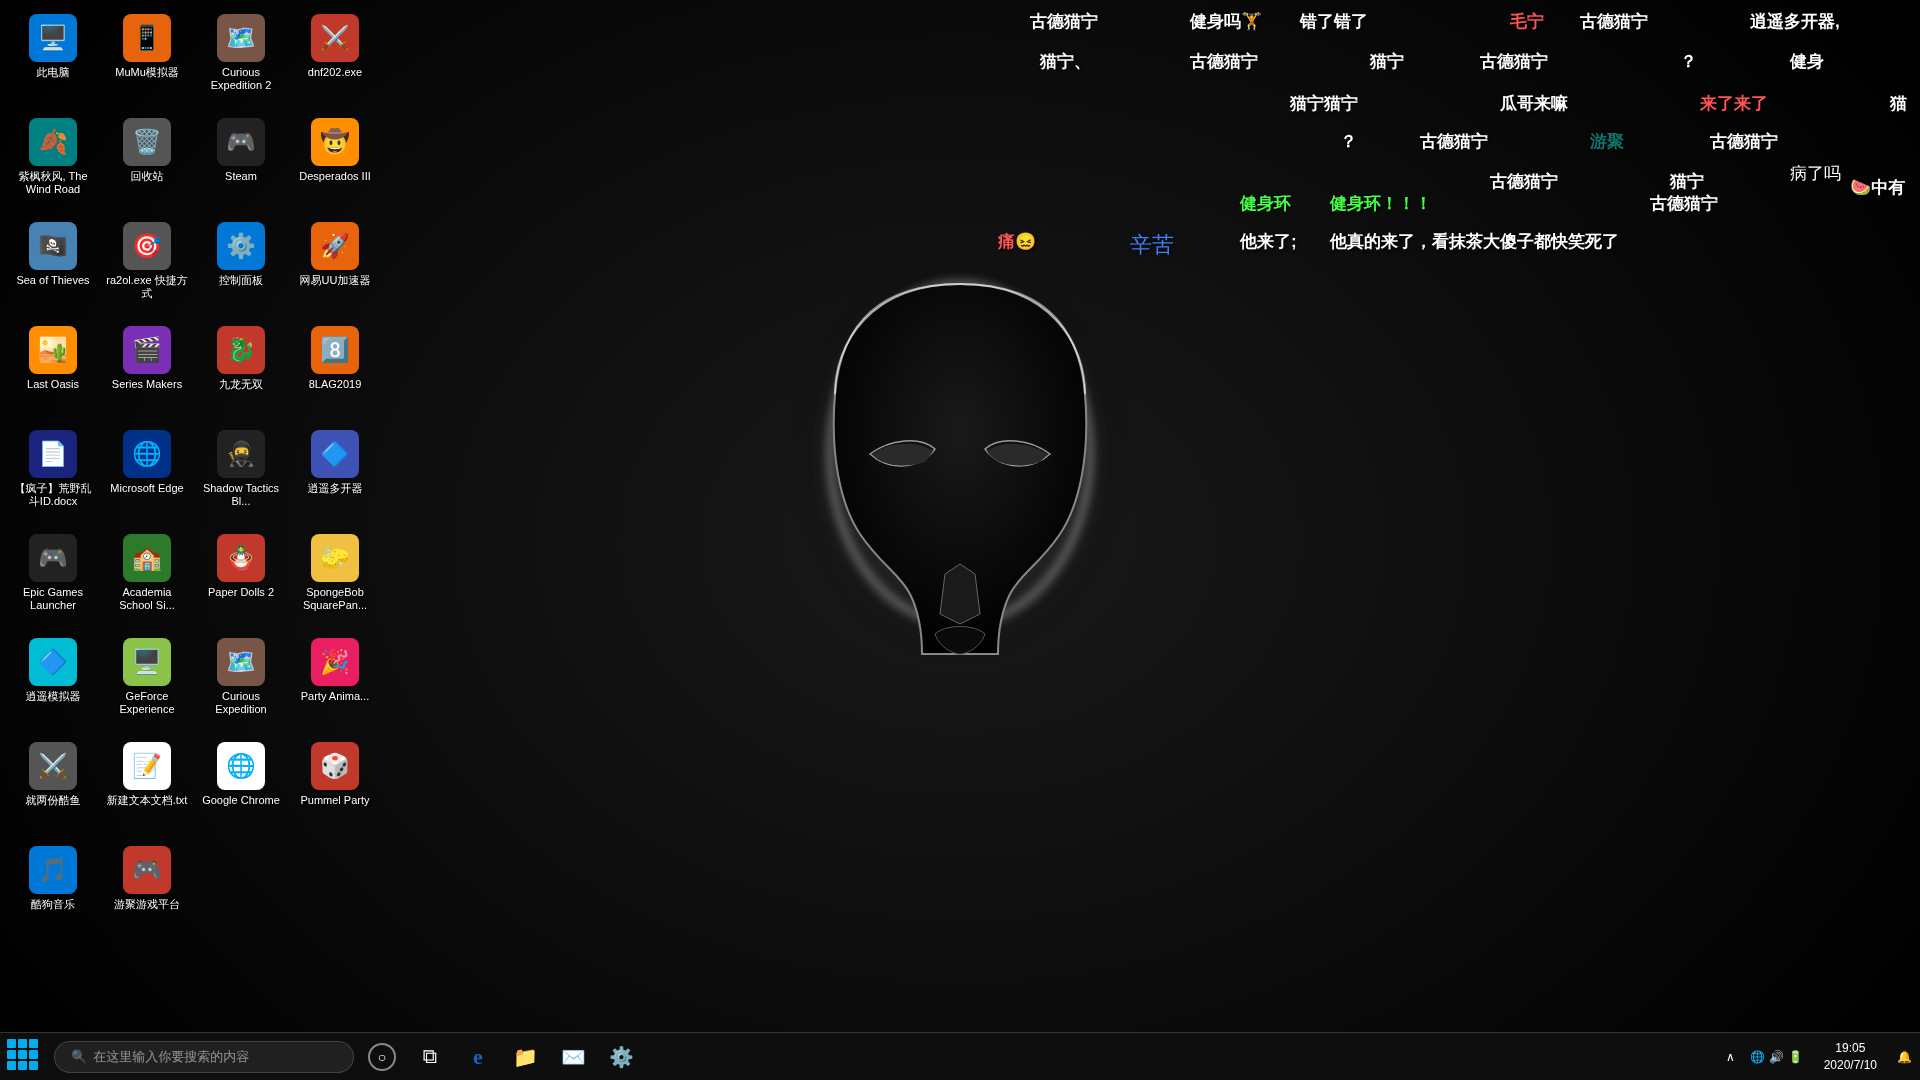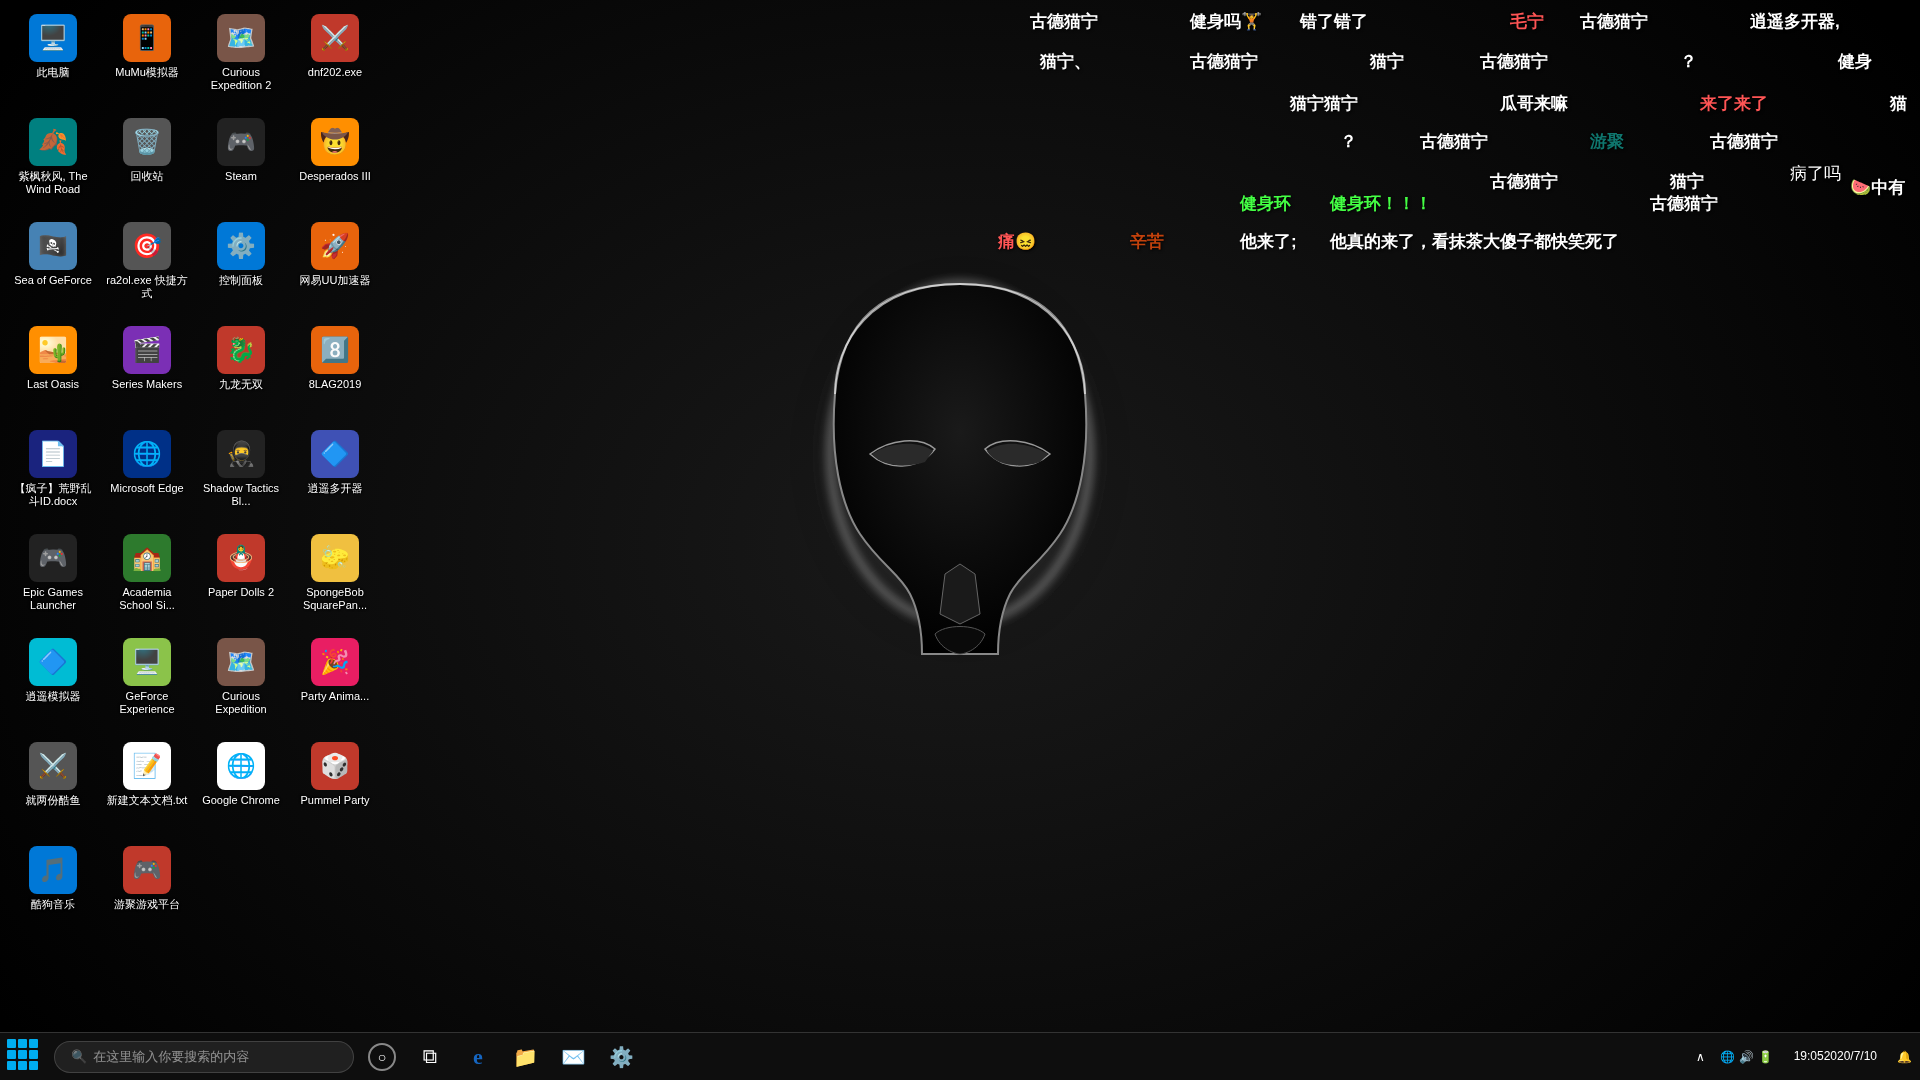--- a/index.html
+++ b/index.html
@@ -160,21 +160,21 @@
       align-items: center;
       padding: 0 8px;
       height: 48px;
       cursor: pointer;
       font-size: 12px;
       color: #fff;
     }
 
     #clock {
       display: flex;
-      flex-direction: row;
+      flex-direction: column;
       align-items: center;
       justify-content: center;
       padding: 16px 12px;
       height: 48px;
       cursor: pointer;
       font-size: 12px;
       color: #fff;
       line-height: 1.4;
     }
 
@@ -268,38 +268,38 @@
     <div class="chat-msg" style="left: 760px; top: 10px; color: rgb(255, 255, 255); font-size: 17px; font-weight: bold; text-shadow: rgb(0, 0, 0) 1px 1px 3px;">健身吗🏋</div>
     <div class="chat-msg" style="left: 870px; top: 10px; color: rgb(255, 255, 255); font-size: 17px; font-weight: bold; text-shadow: rgb(0, 0, 0) 1px 1px 3px;">错了错了</div>
     <div class="chat-msg" style="left: 1080px; top: 10px; color: rgb(255, 85, 85); font-size: 17px; font-weight: bold; text-shadow: rgb(0, 0, 0) 1px 1px 3px;">毛宁</div>
     <div class="chat-msg" style="left: 1150px; top: 10px; color: rgb(255, 255, 255); font-size: 17px; font-weight: bold; text-shadow: rgb(0, 0, 0) 1px 1px 3px;">古德猫宁</div>
     <div class="chat-msg" style="left: 1320px; top: 10px; color: rgb(255, 255, 255); font-size: 17px; font-weight: bold; text-shadow: rgb(0, 0, 0) 1px 1px 3px;">逍遥多开器,</div>
     <div class="chat-msg" style="left: 610px; top: 50px; color: rgb(255, 255, 255); font-size: 17px; font-weight: bold; text-shadow: rgb(0, 0, 0) 1px 1px 3px;">猫宁、</div>
     <div class="chat-msg" style="left: 760px; top: 50px; color: rgb(255, 255, 255); font-size: 17px; font-weight: bold; text-shadow: rgb(0, 0, 0) 1px 1px 3px;">古德猫宁</div>
     <div class="chat-msg" style="left: 940px; top: 50px; color: rgb(255, 255, 255); font-size: 17px; font-weight: bold; text-shadow: rgb(0, 0, 0) 1px 1px 3px;">猫宁</div>
     <div class="chat-msg" style="left: 1050px; top: 50px; color: rgb(255, 255, 255); font-size: 17px; font-weight: bold; text-shadow: rgb(0, 0, 0) 1px 1px 3px;">古德猫宁</div>
     <div class="chat-msg" style="left: 1250px; top: 50px; color: rgb(255, 255, 255); font-size: 17px; font-weight: bold; text-shadow: rgb(0, 0, 0) 1px 1px 3px;">？</div>
-    <div class="chat-msg" style="left: 1360px; top: 50px; color: rgb(255, 255, 255); font-size: 17px; font-weight: bold; text-shadow: rgb(0, 0, 0) 1px 1px 3px; margin-left: 48px;">健身</div>
+    <div class="chat-msg" style="left: 1360px; top: 50px; color: rgb(255, 255, 255); font-size: 17px; font-weight: bold; text-shadow: rgb(0, 0, 0) 1px 1px 3px;">健身</div>
     <div class="chat-msg" style="left: 860px; top: 92px; color: rgb(255, 255, 255); font-size: 17px; font-weight: bold; text-shadow: rgb(0, 0, 0) 1px 1px 3px;">猫宁猫宁</div>
     <div class="chat-msg" style="left: 1070px; top: 92px; color: rgb(255, 255, 255); font-size: 17px; font-weight: bold; text-shadow: rgb(0, 0, 0) 1px 1px 3px;">瓜哥来嘛</div>
     <div class="chat-msg" style="left: 1270px; top: 92px; color: rgb(255, 85, 85); font-size: 17px; font-weight: bold; text-shadow: rgb(0, 0, 0) 1px 1px 3px;">来了来了</div>
     <div class="chat-msg" style="left: 1460px; top: 92px; color: rgb(255, 255, 255); font-size: 17px; font-weight: bold; text-shadow: rgb(0, 0, 0) 1px 1px 3px;">猫</div>
     <div class="chat-msg" style="left: 910px; top: 130px; color: rgb(255, 255, 255); font-size: 17px; font-weight: bold; text-shadow: rgb(0, 0, 0) 1px 1px 3px;">？</div>
     <div class="chat-msg" style="left: 990px; top: 130px; color: rgb(255, 255, 255); font-size: 17px; font-weight: bold; text-shadow: rgb(0, 0, 0) 1px 1px 3px;">古德猫宁</div>
     <div class="chat-msg" style="left: 1160px; top: 130px; color: #0f766e; font-size: 17px; font-weight: bold; text-shadow: rgb(0, 0, 0) 1px 1px 3px;">游聚</div>
     <div class="chat-msg" style="left: 1280px; top: 130px; color: rgb(255, 255, 255); font-size: 17px; font-weight: bold; text-shadow: rgb(0, 0, 0) 1px 1px 3px;">古德猫宁</div>
     <div class="chat-msg" style="left: 1060px; top: 170px; color: rgb(255, 255, 255); font-size: 17px; font-weight: bold; text-shadow: rgb(0, 0, 0) 1px 1px 3px;">古德猫宁</div>
     <div class="chat-msg" style="left: 1240px; top: 170px; color: rgb(255, 255, 255); font-size: 17px; font-weight: bold; text-shadow: rgb(0, 0, 0) 1px 1px 3px;">猫宁</div>
     <div class="chat-msg" style="left: 1360px; top: 162px; color: rgb(255, 255, 255); font-size: 17px; font-weight: normal; text-shadow: rgb(0, 0, 0) 1px 1px 3px;">病了吗</div>
     <div class="chat-msg" style="left: 810px; top: 192px; color: rgb(68, 255, 68); font-size: 17px; font-weight: bold; text-shadow: rgb(0, 0, 0) 1px 1px 3px;">健身环</div>
     <div class="chat-msg" style="left: 900px; top: 192px; color: rgb(68, 255, 68); font-size: 17px; font-weight: bold; text-shadow: rgb(0, 0, 0) 1px 1px 3px;">健身环！！！</div>
     <div class="chat-msg" style="left: 1220px; top: 192px; color: rgb(255, 255, 255); font-size: 17px; font-weight: bold; text-shadow: rgb(0, 0, 0) 1px 1px 3px;">古德猫宁</div>
     <div class="chat-msg" style="left: 1420px; top: 176px; color: rgb(255, 255, 255); font-size: 17px; font-weight: bold; text-shadow: rgb(0, 0, 0) 1px 1px 3px;">🍉中有</div>
     <div class="chat-msg" style="left: 568px; top: 230px; color: rgb(255, 85, 85); font-size: 17px; font-weight: bold; text-shadow: rgb(0, 0, 0) 1px 1px 3px;">痛😖</div>
-    <div class="chat-msg" style="left: 700px; top: 230px; color: #c2410c; font-size: 17px; font-weight: bold; text-shadow: rgb(0, 0, 0) 1px 1px 3px;">辛苦</div>
+    <div class="chat-msg" style="left: 700px; top: 230px; color: #3b82f6; font-size: 22px; font-weight: normal; text-shadow: rgb(0, 0, 0) 1px 1px 3px;">辛苦</div>
     <div class="chat-msg" style="left: 810px; top: 230px; color: rgb(255, 255, 255); font-size: 17px; font-weight: bold; text-shadow: rgb(0, 0, 0) 1px 1px 3px;">他来了;</div>
     <div class="chat-msg" style="left: 900px; top: 230px; color: rgb(255, 255, 255); font-size: 17px; font-weight: bold; text-shadow: rgb(0, 0, 0) 1px 1px 3px;">他真的来了，看抹茶大傻子都快笑死了</div>
   </div>
 
 <div id="desktop-icons">
     <div class="desktop-icon">
       <div class="icon-img bg-blue">🖥️</div>
       <div class="icon-label">此电脑</div>
     </div>
     <div class="desktop-icon">
@@ -325,21 +325,21 @@
     <div class="desktop-icon">
       <div class="icon-img bg-dark">🎮</div>
       <div class="icon-label">Steam</div>
     </div>
     <div class="desktop-icon">
       <div class="icon-img bg-amber">🤠</div>
       <div class="icon-label">Desperados III</div>
     </div>
     <div class="desktop-icon">
       <div class="icon-img bg-steelblue">🏴‍☠️</div>
-      <div class="icon-label">Sea of GeForce</div>
+      <div class="icon-label">Sea of Thieves</div>
     </div>
     <div class="desktop-icon">
       <div class="icon-img bg-gray">🎯</div>
       <div class="icon-label">ra2ol.exe 快捷方式</div>
     </div>
     <div class="desktop-icon">
       <div class="icon-img bg-blue">⚙️</div>
       <div class="icon-label">控制面板</div>
     </div>
     <div class="desktop-icon">

